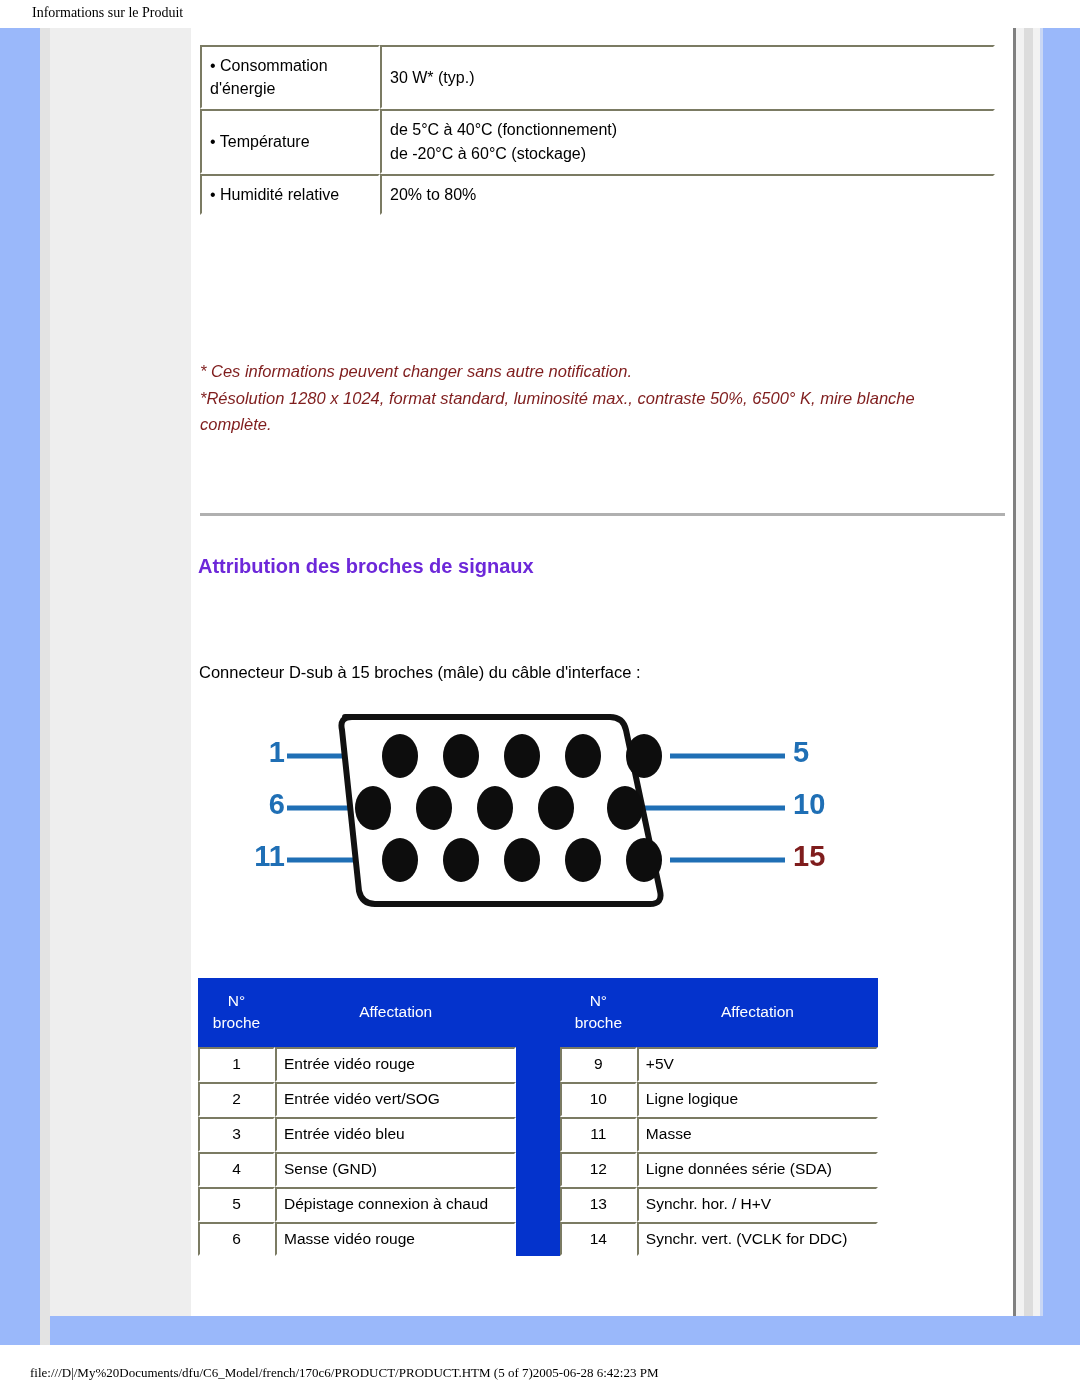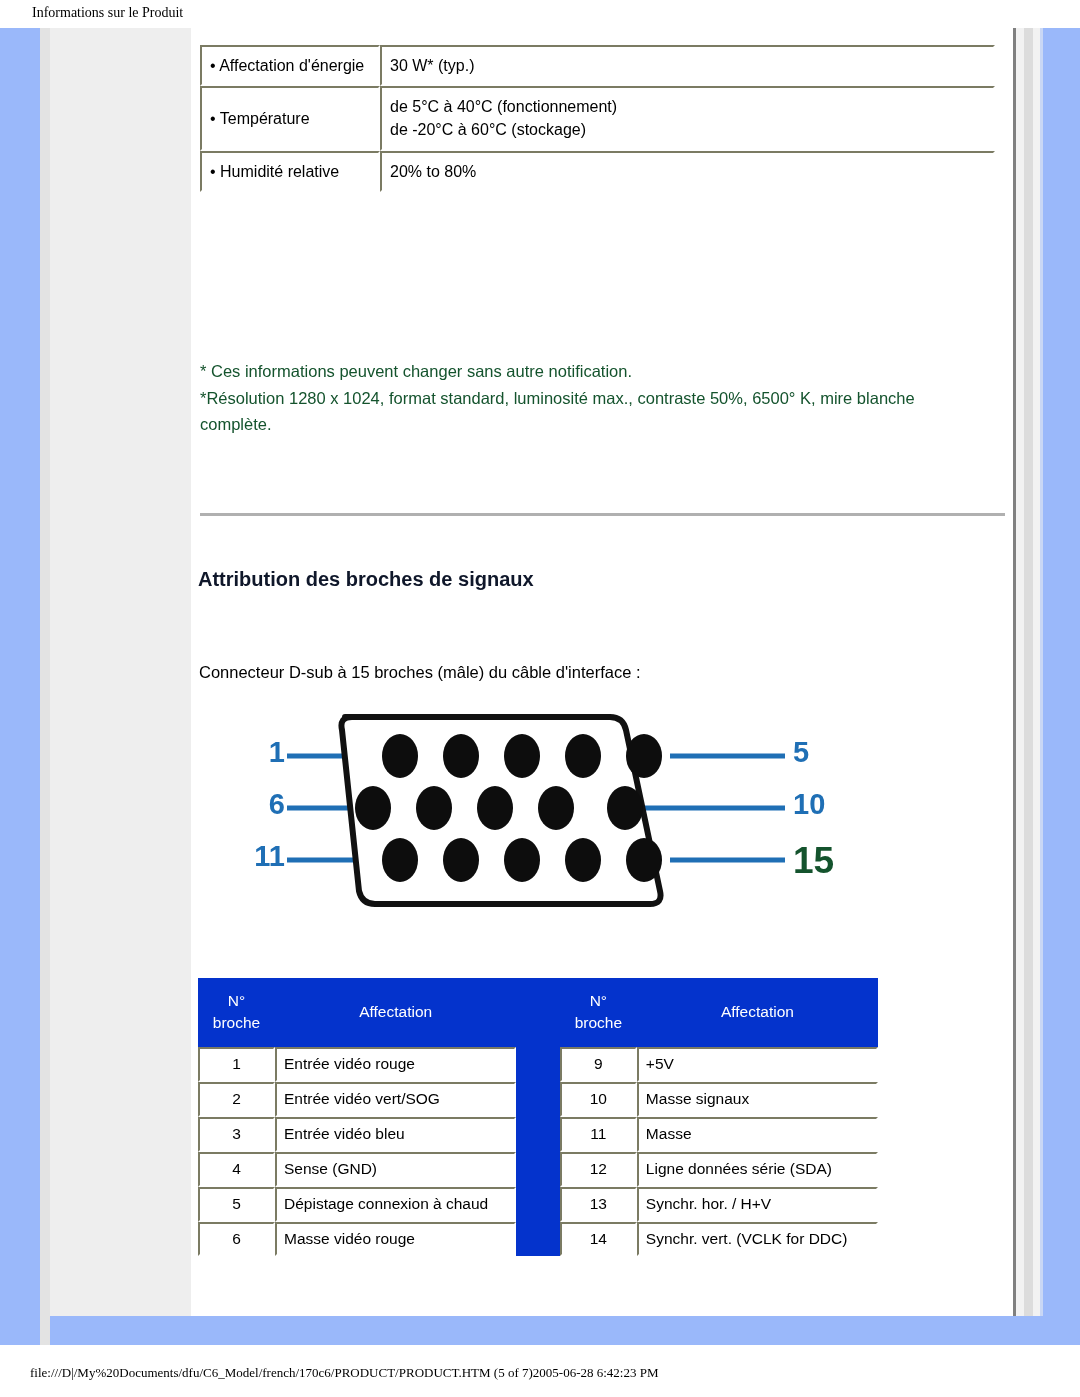--- a/index.html
+++ b/index.html
@@ -103,21 +103,22 @@
   .spec-table td.k { width: 160px; }
   .spec-table td.v { }
 
   
   .notes {
     position: absolute;
     left: 200px;
     top: 330px;
     width: 790px;
     font-size: 16.5px;
-    color: #14532d;
+    font-style: italic;
+    color: #7f1d1d;
     line-height: 1.62;
   }
 
   
   .retour {
     position: absolute;
     left: 200px;
     top: 421px;
     width: 800px;
     text-align: center;
@@ -140,23 +141,22 @@
     border-bottom: 1px solid #ffffff;
   }
 
   
   .sect-heading {
     position: absolute;
     left: 198px;
     top: 527px;
     font-size: 20px;
     font-weight: bold;
-    color: #0f172a;
+    color: #6d28d9;
     white-space: nowrap;
-    margin-top: 13px;
   }
 
   
   .conn-caption {
     position: absolute;
     left: 199px;
     top: 635px;
     font-size: 16.5px;
     color: #000000;
     white-space: nowrap;
@@ -242,21 +242,21 @@
 
   <div id="left-gutter"></div>
 
   <div id="sidebar"></div>
 
   <div id="content">
 
     <table class="spec-table">
       <tbody>
         <tr>
-          <td class="k">• Affectation d'énergie</td>
+          <td class="k">• Consommation d'énergie</td>
           <td class="v">30 W* (typ.)</td>
         </tr>
         <tr>
           <td class="k">• Température</td>
           <td class="v" style="white-space:pre-line">de 5°C à 40°C (fonctionnement)
 de -20°C à 60°C (stockage)</td>
         </tr>
         <tr>
           <td class="k">• Humidité relative</td>
           <td class="v">20% to 80%</td>
@@ -317,21 +317,21 @@
       </g>
     </svg>
 
     
     <div style="position:absolute;left:0;top:33px;width:40px;text-align:right;font-size:29px;font-weight:bold;color:#1f6fb5;">1</div>
     <div style="position:absolute;left:0;top:85px;width:40px;text-align:right;font-size:29px;font-weight:bold;color:#1f6fb5;">6</div>
     <div style="position:absolute;left:-12px;top:137px;width:52px;text-align:right;font-size:29px;font-weight:bold;color:#1f6fb5;">11</div>
 
     <div style="position:absolute;left:548px;top:33px;font-size:29px;font-weight:bold;color:#1f6fb5;">5</div>
     <div style="position:absolute;left:548px;top:85px;font-size:29px;font-weight:bold;color:#1f6fb5;">10</div>
-    <div style="position:absolute;left:548px;top:137px;font-size:37px;font-weight:bold;color:#14532d;">15</div>
+    <div style="position:absolute;left:548px;top:137px;font-size:29px;font-weight:bold;color:#7f1d1d;">15</div>
   </div>
 
   <div id="pin-table-wrap">
     <table class="pin">
       <tbody>
         <tr>
           <td class="hd num">N° broche</td>
           <td class="hd lbl">Affectation</td>
           <td class="gap" rowspan="7"></td>
           <td class="hd num">N° broche</td>
@@ -341,21 +341,21 @@
         <tr>
           <td class="num">1</td>
           <td class="lbl">Entrée vidéo rouge</td>
           <td class="num">9</td>
           <td class="lbl">+5V</td>
         </tr>
         <tr>
           <td class="num">2</td>
           <td class="lbl">Entrée vidéo vert/SOG</td>
           <td class="num">10</td>
-          <td class="lbl">Masse signaux</td>
+          <td class="lbl">Ligne logique</td>
         </tr>
         <tr>
           <td class="num">3</td>
           <td class="lbl">Entrée vidéo bleu</td>
           <td class="num">11</td>
           <td class="lbl">Masse</td>
         </tr>
         <tr>
           <td class="num">4</td>
           <td class="lbl">Sense (GND)</td>

